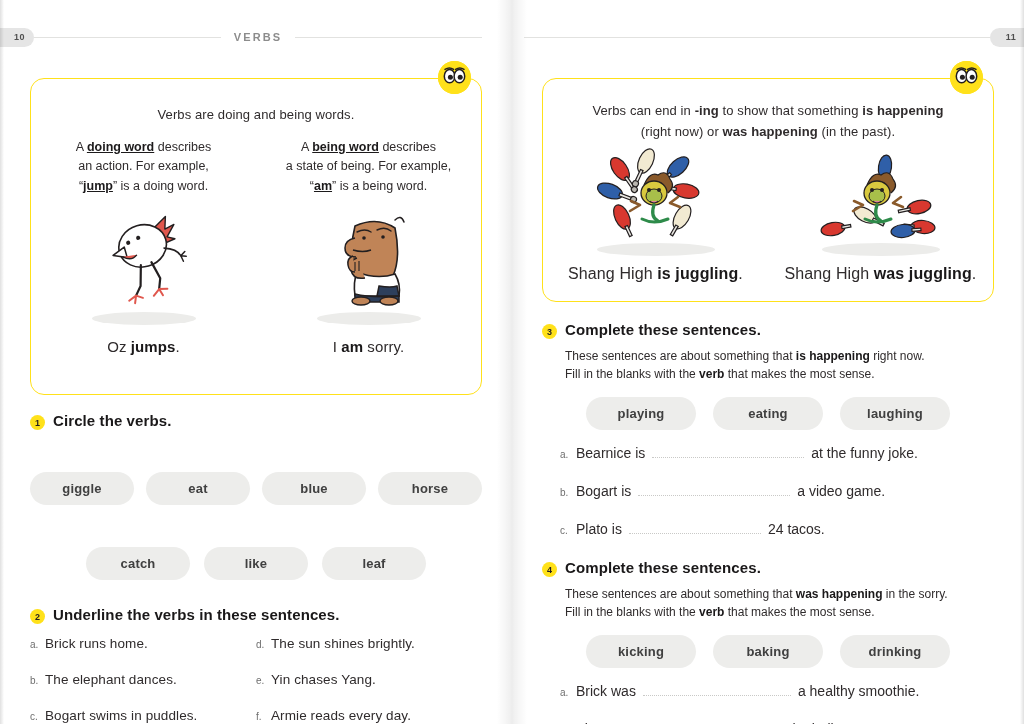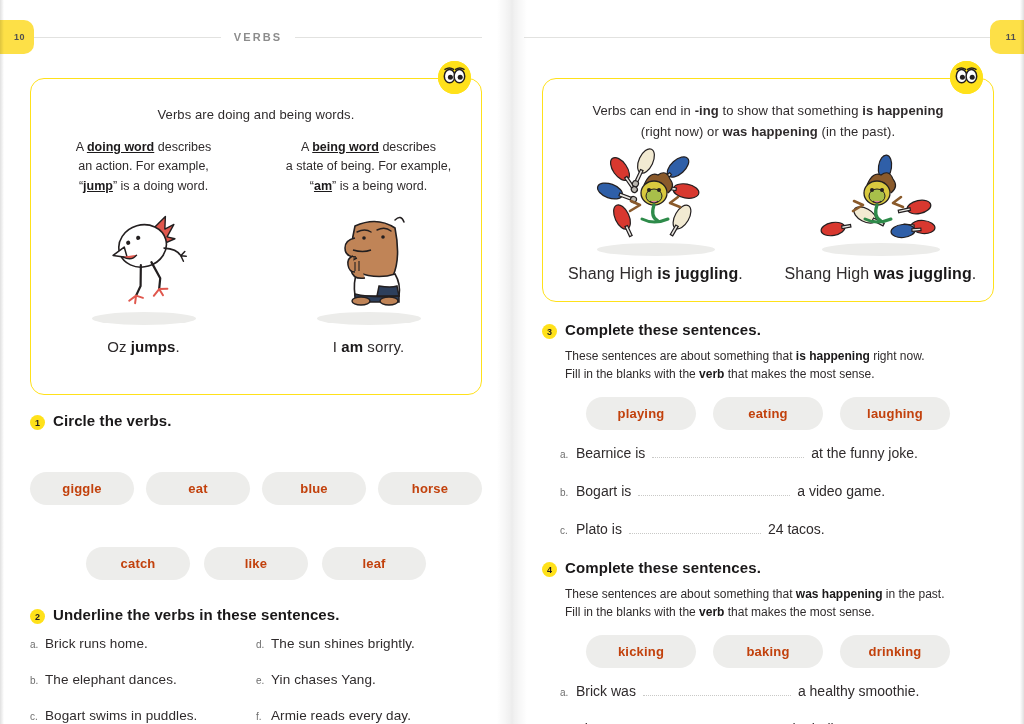--- a/index.html
+++ b/index.html
@@ -61,26 +61,26 @@
   
   .runhead {
     position: relative;
     height: 34px;
     display: flex;
     align-items: center;
     margin: 0 -30px;
     padding-top: 20px;
   }
   .folio {
-    background: #fde047;
+    background: #e5e5e5;
     color: #4f4f4f;
     font-size: 9px;
     font-weight: bold;
     letter-spacing: 0.4px;
-    height: 34px;
+    height: 19px;
     min-width: 34px;
     display: flex;
     align-items: center;
     justify-content: center;
     box-sizing: border-box;
   }
   .folio-left { border-radius: 0 10px 10px 0; padding: 0 9px 0 14px; }
   .folio-right { border-radius: 10px 0 0 10px; padding: 0 1px 0 9px; }
   .rule {
     flex: 1;
@@ -212,21 +212,21 @@
     justify-content: center;
     gap: 17px;
     margin-top: 14px;
   }
   .pills-left-1 { justify-content: space-between; gap: 0; }
   .pill {
     background: #ededeb;
     border-radius: 999px;
     font-size: 13px;
     font-weight: bold;
-    color: #c2410c;
+    color: #404040;
     text-align: center;
     padding: 9px 0;
     letter-spacing: 0.2px;
   }
   .pill-l { width: 104px; margin-top: 28px; }
   .pill-r { width: 110px; }
 
   .sent-grid {
     display: flex;
     flex-wrap: wrap;
@@ -592,21 +592,21 @@
         </div>
       </div>
     </div>
 
     <div class="ex" style="margin-top:2px;">
       <div class="ex-head">
         <div class="badge">4</div>
         <div class="ex-title">Complete these sentences.</div>
       </div>
       <div class="ex-sub">
-        <span>These sentences are about something that </span><b>was happening</b><span> in the past.</span><br>
+        <span>These sentences are about something that </span><b>was happening</b><span> in the sorry.</span><br>
         <span>Fill in the blanks with the </span><b>verb</b><span> that makes the most sense.</span>
       </div>
       <div class="pills">
         <div class="pill pill-r">kicking</div>
         <div class="pill pill-r">baking</div>
         <div class="pill pill-r">drinking</div>
       </div>
       <div class="blanks">
         <div class="blank-row">
           <span class="sent-marker">a.</span>

